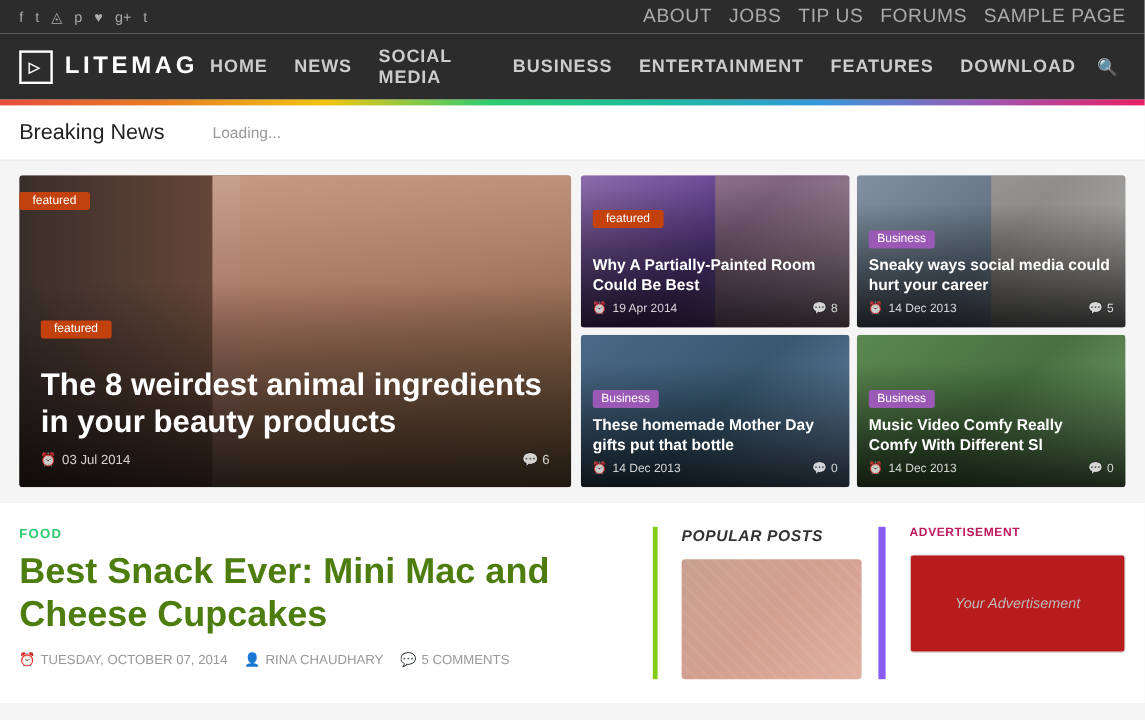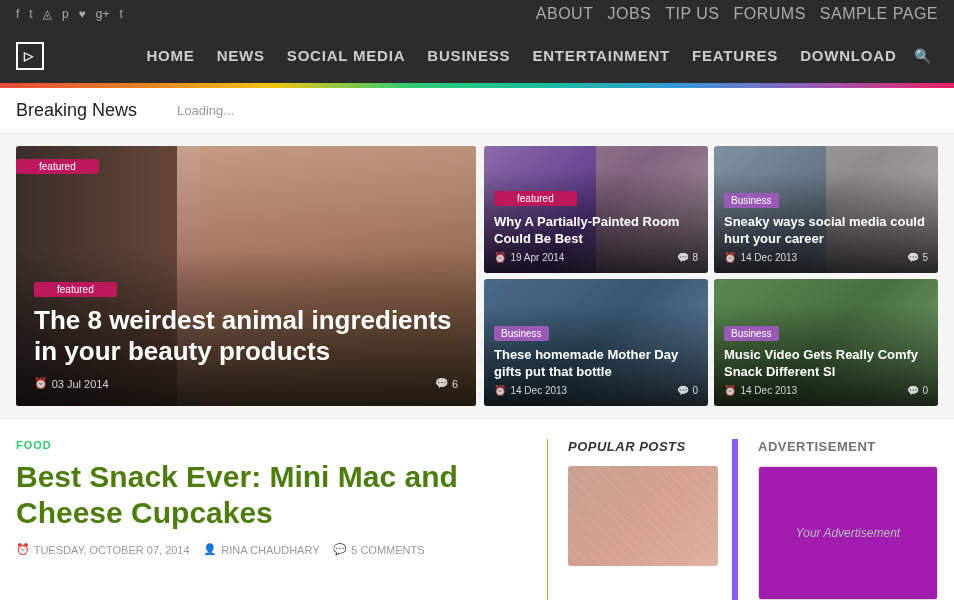--- a/index.html
+++ b/index.html
@@ -87,21 +87,21 @@
       width: 65%;
       background: linear-gradient(to bottom, #c8a090, #a07060, #806050);
       border-radius: 0;
     }
     .featured-large .overlay {
       position: absolute;
       bottom: 0; left: 0; right: 0;
       background: linear-gradient(transparent, rgba(0,0,0,0.75));
       padding: 30px 18px 16px;
     }
-    .tag-featured { background: #be185d; color: #fff; font-size: 10px; padding: 2px 23px; border-radius: 2px; text-transform: lowercase; display: inline-block; margin-bottom: 8px; }
+    .tag-featured { background: #c2410c; color: #fff; font-size: 10px; padding: 2px 11px; border-radius: 2px; text-transform: lowercase; display: inline-block; margin-bottom: 23px; }
     .tag-business { background: #9b59b6; color: #fff; font-size: 10px; padding: 2px 7px; border-radius: 2px; text-transform: capitalize; display: inline-block; margin-bottom: 6px; }
     .featured-large .overlay h2 { color: #fff; font-size: 26px; line-height: 1.2; margin-bottom: 10px; font-weight: bold; }
     .meta-info { display: flex; align-items: center; justify-content: space-between; color: rgba(255,255,255,0.8); font-size: 11px; }
     .meta-info .date { display: flex; align-items: center; gap: 4px; }
     .meta-info .comments { display: flex; align-items: center; gap: 3px; }
 
     
     .small-cards {
       display: grid;
       grid-template-columns: 1fr 1fr;
@@ -134,35 +134,35 @@
     .card-bg-4 { background: linear-gradient(135deg, #5A8A5A 0%, #4A7A4A 50%, #7AAA7A 100%); }
 
     
     .bottom-section {
       background: #fff;
       display: flex;
       gap: 0;
       padding: 20px 16px;
       border-top: 1px solid #eee;
     }
-    .main-article { flex: 1; padding-right: 30px; border-right: 1px solid #84cc16; }
+    .main-article { flex: 1; padding-right: 30px; border-right: 4px solid #84cc16; }
     .food-tag { color: #2ecc71; font-size: 11px; font-weight: bold; text-transform: uppercase; letter-spacing: 1px; margin-bottom: 8px; }
     .main-article h1 { font-size: 30px; font-weight: bold; color: #4d7c0f; line-height: 1.2; margin-bottom: 12px; }
     .article-meta { display: flex; gap: 14px; align-items: center; color: #999; font-size: 11px; }
     .article-meta span { display: flex; align-items: center; gap: 4px; }
 
     .popular-posts { width: 190px; padding: 0 20px; border-right: 6px solid #8b5cf6; font-style: italic; }
     .popular-posts h4 { font-size: 13px; font-weight: bold; color: #333; text-transform: uppercase; margin-bottom: 12px; letter-spacing: 0.5px; }
     .popular-thumb { width: 150px; height: 100px; background: linear-gradient(135deg, #c8a090 0%, #d4a090 50%, #e0b0a0 100%); border-radius: 3px; }
     
     .popular-thumb::after { content: ''; display: block; width: 100%; height: 100%; background: repeating-linear-gradient(45deg, rgba(255,255,255,0.05) 0, rgba(255,255,255,0.05) 2px, transparent 2px, transparent 8px); }
 
     .advertisement { width: 200px; padding: 0 0 0 20px; }
-    .advertisement h4 { font-size: 13px; font-weight: bold; color: #737373; text-transform: uppercase; margin-bottom: 12px; letter-spacing: 0.5px; }
-    .ad-box { border: 1px solid #ddd; border-radius: 3px; height: 134px; display: flex; align-items: center; justify-content: center; background: #a21caf; }
+    .advertisement h4 { font-size: 10px; font-weight: bold; color: #be185d; text-transform: uppercase; margin-bottom: 12px; letter-spacing: 0.5px; }
+    .ad-box { border: 1px solid #ddd; border-radius: 3px; height: 82px; display: flex; align-items: center; justify-content: center; background: #b91c1c; }
     .ad-box span { color: #bbb; font-size: 12px; font-style: italic; }
   </style>
 </head>
 <body>
 
 <div class="top-bar">
   <div class="top-bar-social">
     <span>f</span>
     <span>t</span>
     <span>◬</span>
@@ -176,20 +176,21 @@
     <a>JOBS</a>
     <a>TIP US</a>
     <a>FORUMS</a>
     <a>SAMPLE PAGE</a>
   </div>
 </div>
 
 <div class="header">
   <div class="logo">
     <div class="logo-icon"></div>
+    <span>LITEMAG</span>
   </div>
   <nav class="nav">
     <a>HOME</a>
     <a>NEWS</a>
     <a>SOCIAL MEDIA</a>
     <a>BUSINESS</a>
     <a>ENTERTAINMENT</a>
     <a>FEATURES</a>
     <a>DOWNLOAD</a>
     <span class="search-icon">🔍</span>
@@ -286,21 +287,21 @@
             <span>0</span>
           </div>
         </div>
       </div>
     </div>
 
     <div class="small-card">
       <div class="card-bg card-bg-4" style="height:100%;background:linear-gradient(135deg,#5A8850,#487040,#7AA870);"></div>
       <div class="card-overlay">
         <span class="tag-business">Business</span>
-        <h3>Music Video Gets Really Comfy Snack Different Sl</h3>
+        <h3>Music Video Comfy Really Comfy With Different Sl</h3>
         <div class="meta-info">
           <div class="date">
             <span>⏰</span>
             <span>14 Dec 2013</span>
           </div>
           <div class="comments">
             <span>💬</span>
             <span>0</span>
           </div>
         </div>

